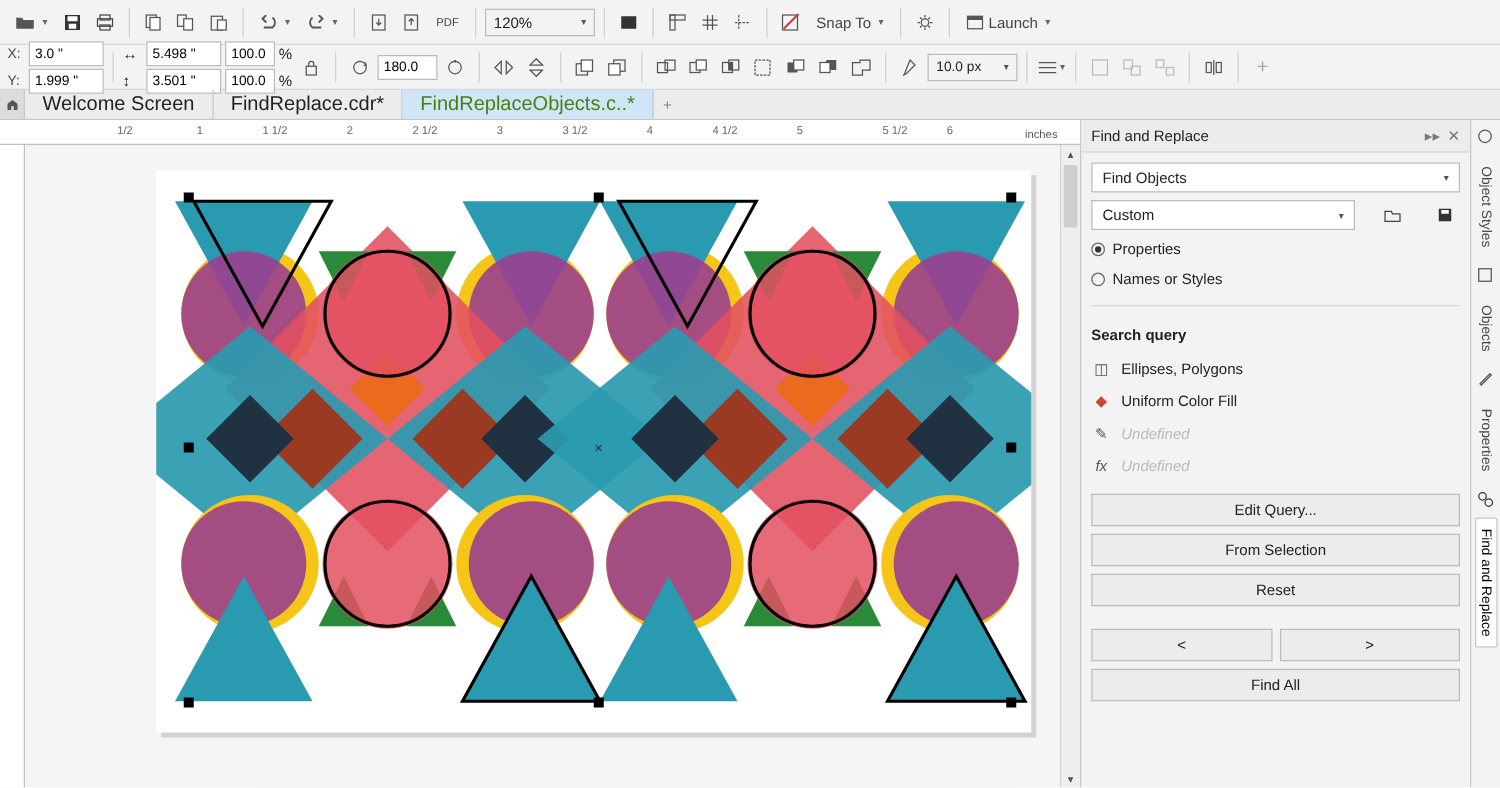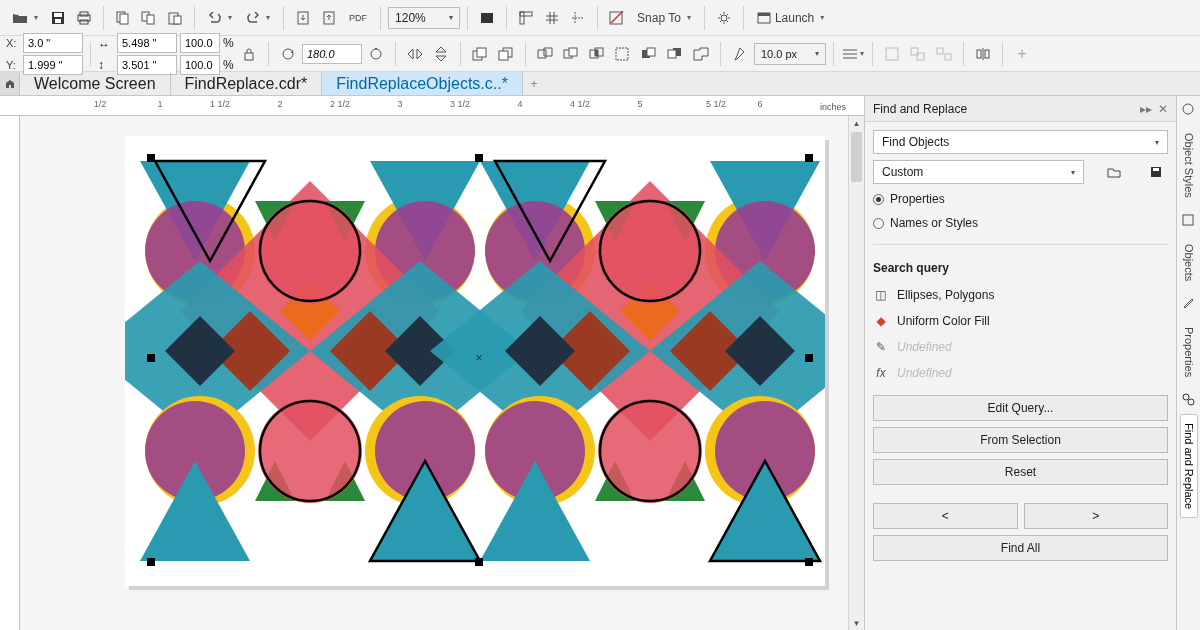--- a/index.html
+++ b/index.html
@@ -8,33 +8,33 @@
   
   .tb { display: flex; align-items: center; height: 36px; background: #f3f3f3; border-bottom: 1px solid #d8d8d8; padding: 0 6px; gap: 2px; }
   .tb2 { height: 36px; }
   .sep { width: 1px; height: 24px; background: #d0d0d0; margin: 0 5px; }
   .btn { width: 24px; height: 24px; display: flex; align-items: center; justify-content: center; color: #444; border-radius: 2px; cursor: default; }
   .btn.disabled, .disabled { color: #bbb; }
   .btn .drop { font-size: 8px; margin-left: 2px; color: #666; }
   .wide { width: auto; padding: 0 6px; gap: 4px; }
   .input-sm { width: 60px; height: 20px; border: 1px solid #bcbcbc; padding: 0 4px; font-size: 11px; }
   .lbl-sm { width: 14px; font-size: 11px; color: #444; }
-  .zoom-sel { width: 72px; height: 22px; border: 1px solid #bcbcbc; padding: 0 6px; font-size: 12px; display: flex; align-items: center; justify-content: space-between; }
+  .zoom-sel { width: 88px; height: 22px; border: 1px solid #bcbcbc; padding: 0 6px; font-size: 12px; display: flex; align-items: center; justify-content: space-between; }
   .drop-caret { font-size: 8px; color: #555; }
 
   
   .coord-box { display: grid; grid-template-columns: 14px 60px; gap: 2px 3px; align-items: center; }
   .dim-box { display: grid; grid-template-columns: 16px 60px 40px 12px; gap: 2px 3px; align-items: center; }
   .outline-sel { width: 72px; height: 22px; border: 1px solid #bcbcbc; padding: 0 6px; font-size: 11px; display: flex; align-items: center; justify-content: space-between; }
 
   
   .tabs { display: flex; align-items: stretch; height: 24px; background: #ececec; border-bottom: 1px solid #c7c7c7; }
   .tab-home { width: 20px; display: flex; align-items: center; justify-content: center; background: #dcdcdc; border-right: 1px solid #c7c7c7; color:#444; }
   .tab { padding: 0 14px; display: flex; align-items: center; border-right: 1px solid #c7c7c7; font-size: 16px; cursor: default; }
-  .tab.active { background: #cfe6f9; color: #0369a1; }
+  .tab.active { background: #cfe6f9; color: #4d7c0f; }
   .tab-add { width: 22px; display: flex; align-items: center; justify-content: center; color: #888; }
 
   
   .main { display: flex; height: calc(630px - 36px - 36px - 24px); }
   .canvas-area { flex: 1; display: flex; flex-direction: column; background: #f9f9f9; position: relative; text-align: center; }
   .ruler-h { height: 20px; background: #fff; border-bottom: 1px solid #bfbfbf; display: flex; align-items: flex-end; font-size: 9px; color: #666; position: relative; padding-left: 20px; }
   .ruler-h .lbl { position: absolute; bottom: 6px; transform: translateX(-50%); }
   .ruler-h .unit { position: absolute; right: 18px; bottom: 3px; color: #555; }
   .canvas-row { flex: 1; display: flex; }
   .ruler-v { width: 20px; background: #fff; border-right: 1px solid #bfbfbf; }
@@ -228,21 +228,21 @@
         <path d="M4 6V4a2 2 0 0 1 4 0v2" fill="none" stroke="#555"></path>
       </svg>
     </div>
   <div class="sep"></div>
   <div class="btn">
       <svg width="14" height="14">
         <circle cx="7" cy="7" r="5" fill="none" stroke="#555"></circle>
         <path d="M11 3l1 2-2 .5" fill="none" stroke="#555"></path>
       </svg>
     </div>
-  <input class="input-sm" style="width: 60px; font-style: italic;" value="180.0">
+  <input class="input-sm" style="width: 48px;" value="180.0">
   <div class="btn">
       <svg width="14" height="14">
         <circle cx="7" cy="7" r="5" fill="none" stroke="#555"></circle>
         <circle cx="7" cy="2" r="1" fill="#555"></circle>
       </svg>
     </div>
   <div class="sep"></div>
   <div class="btn">
       <svg width="16" height="12">
         <path d="M1 6l5-5v10zM15 6l-5-5v10z" fill="none" stroke="#555"></path>

